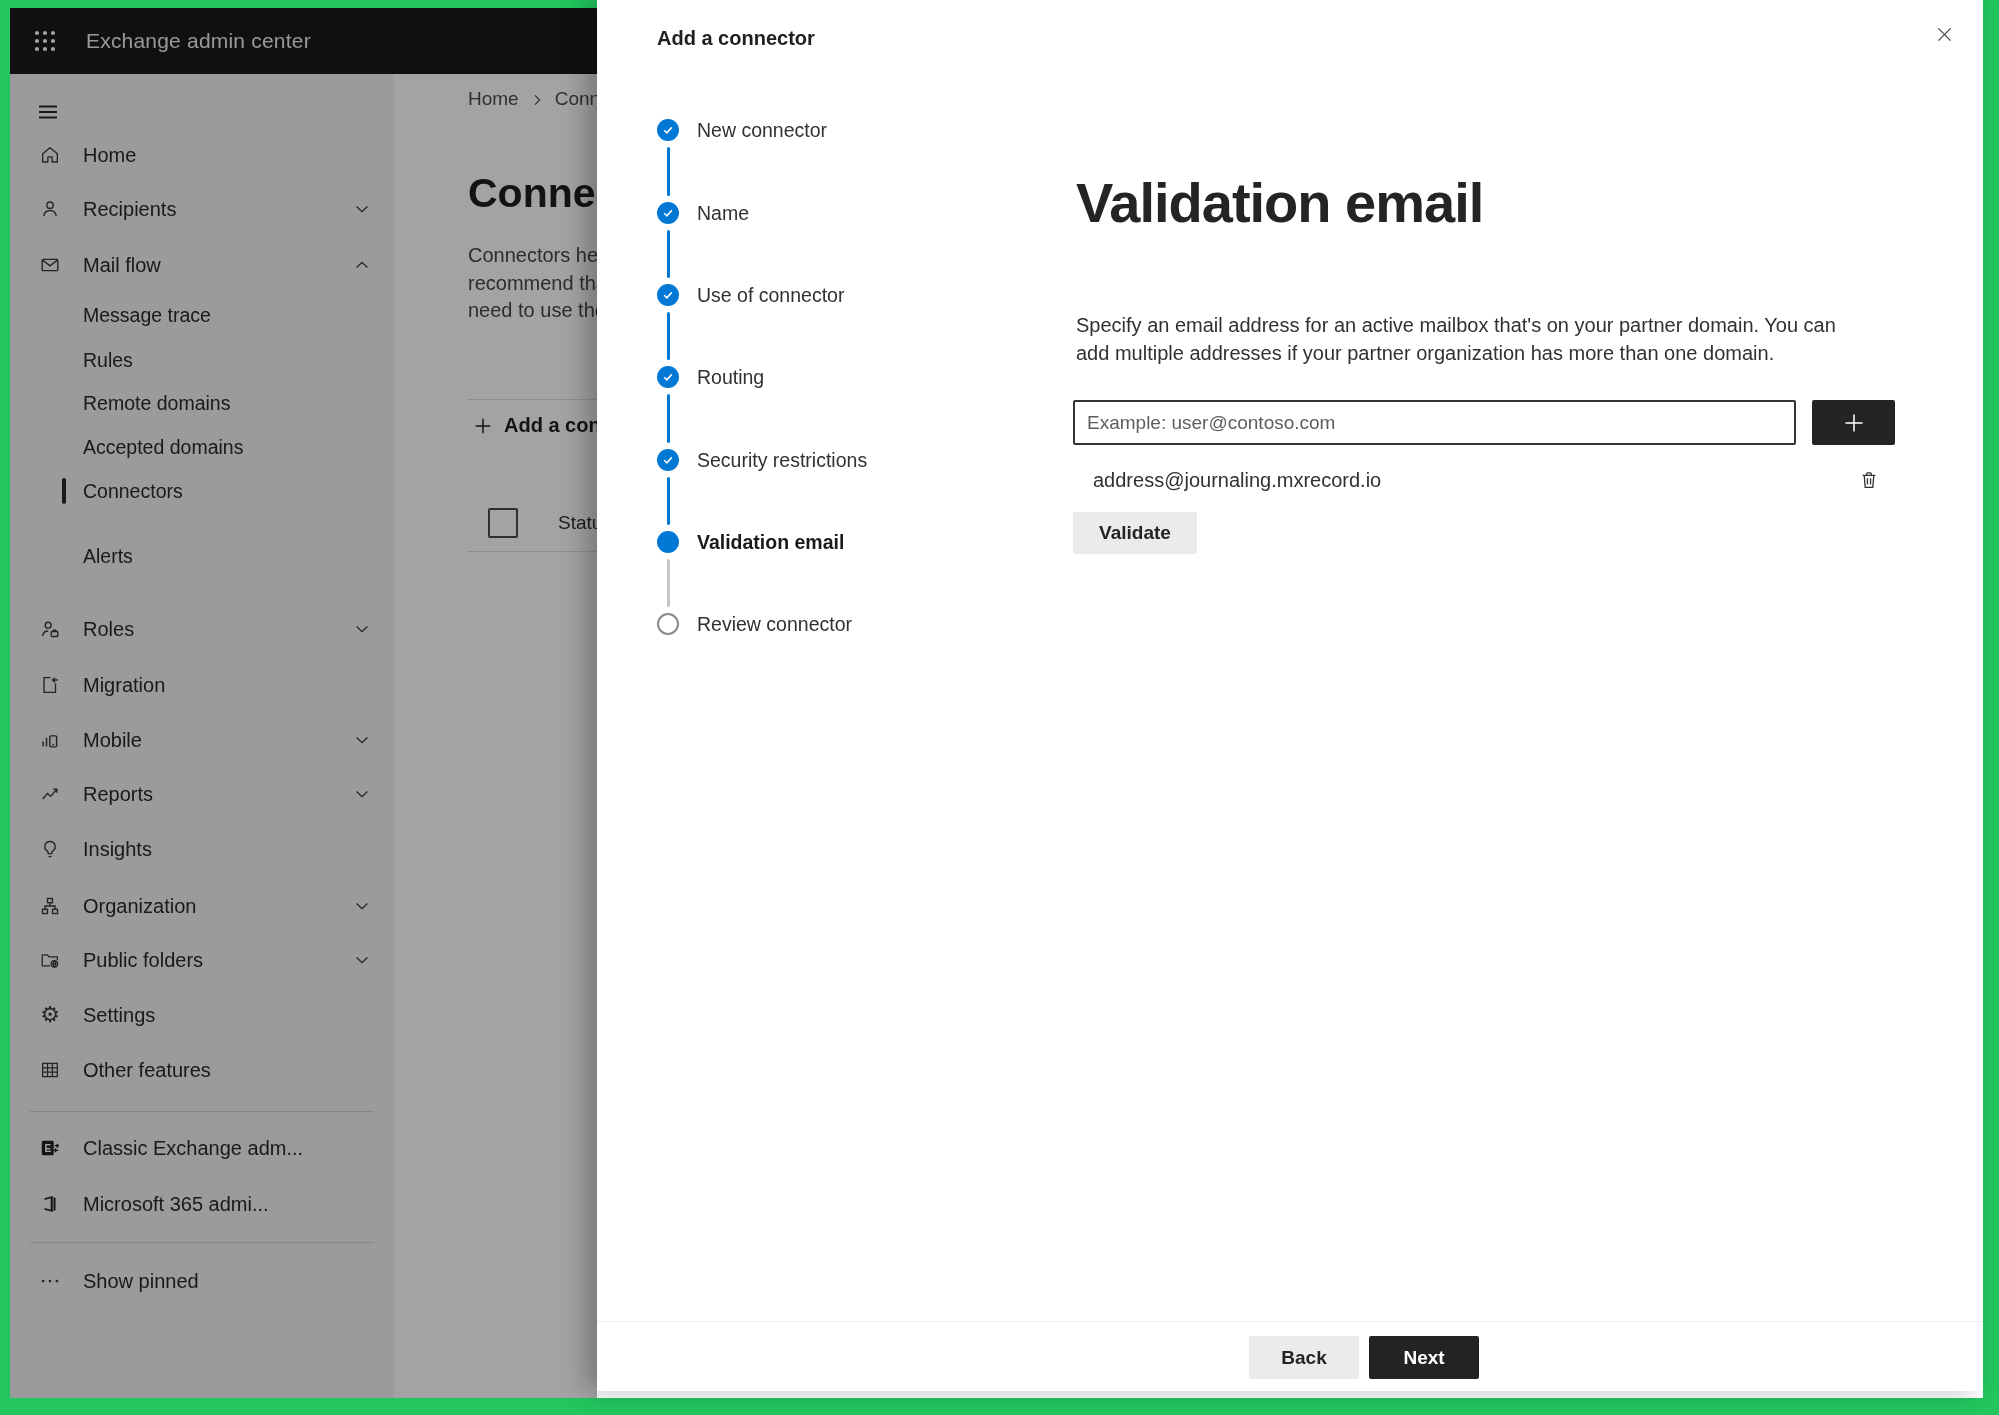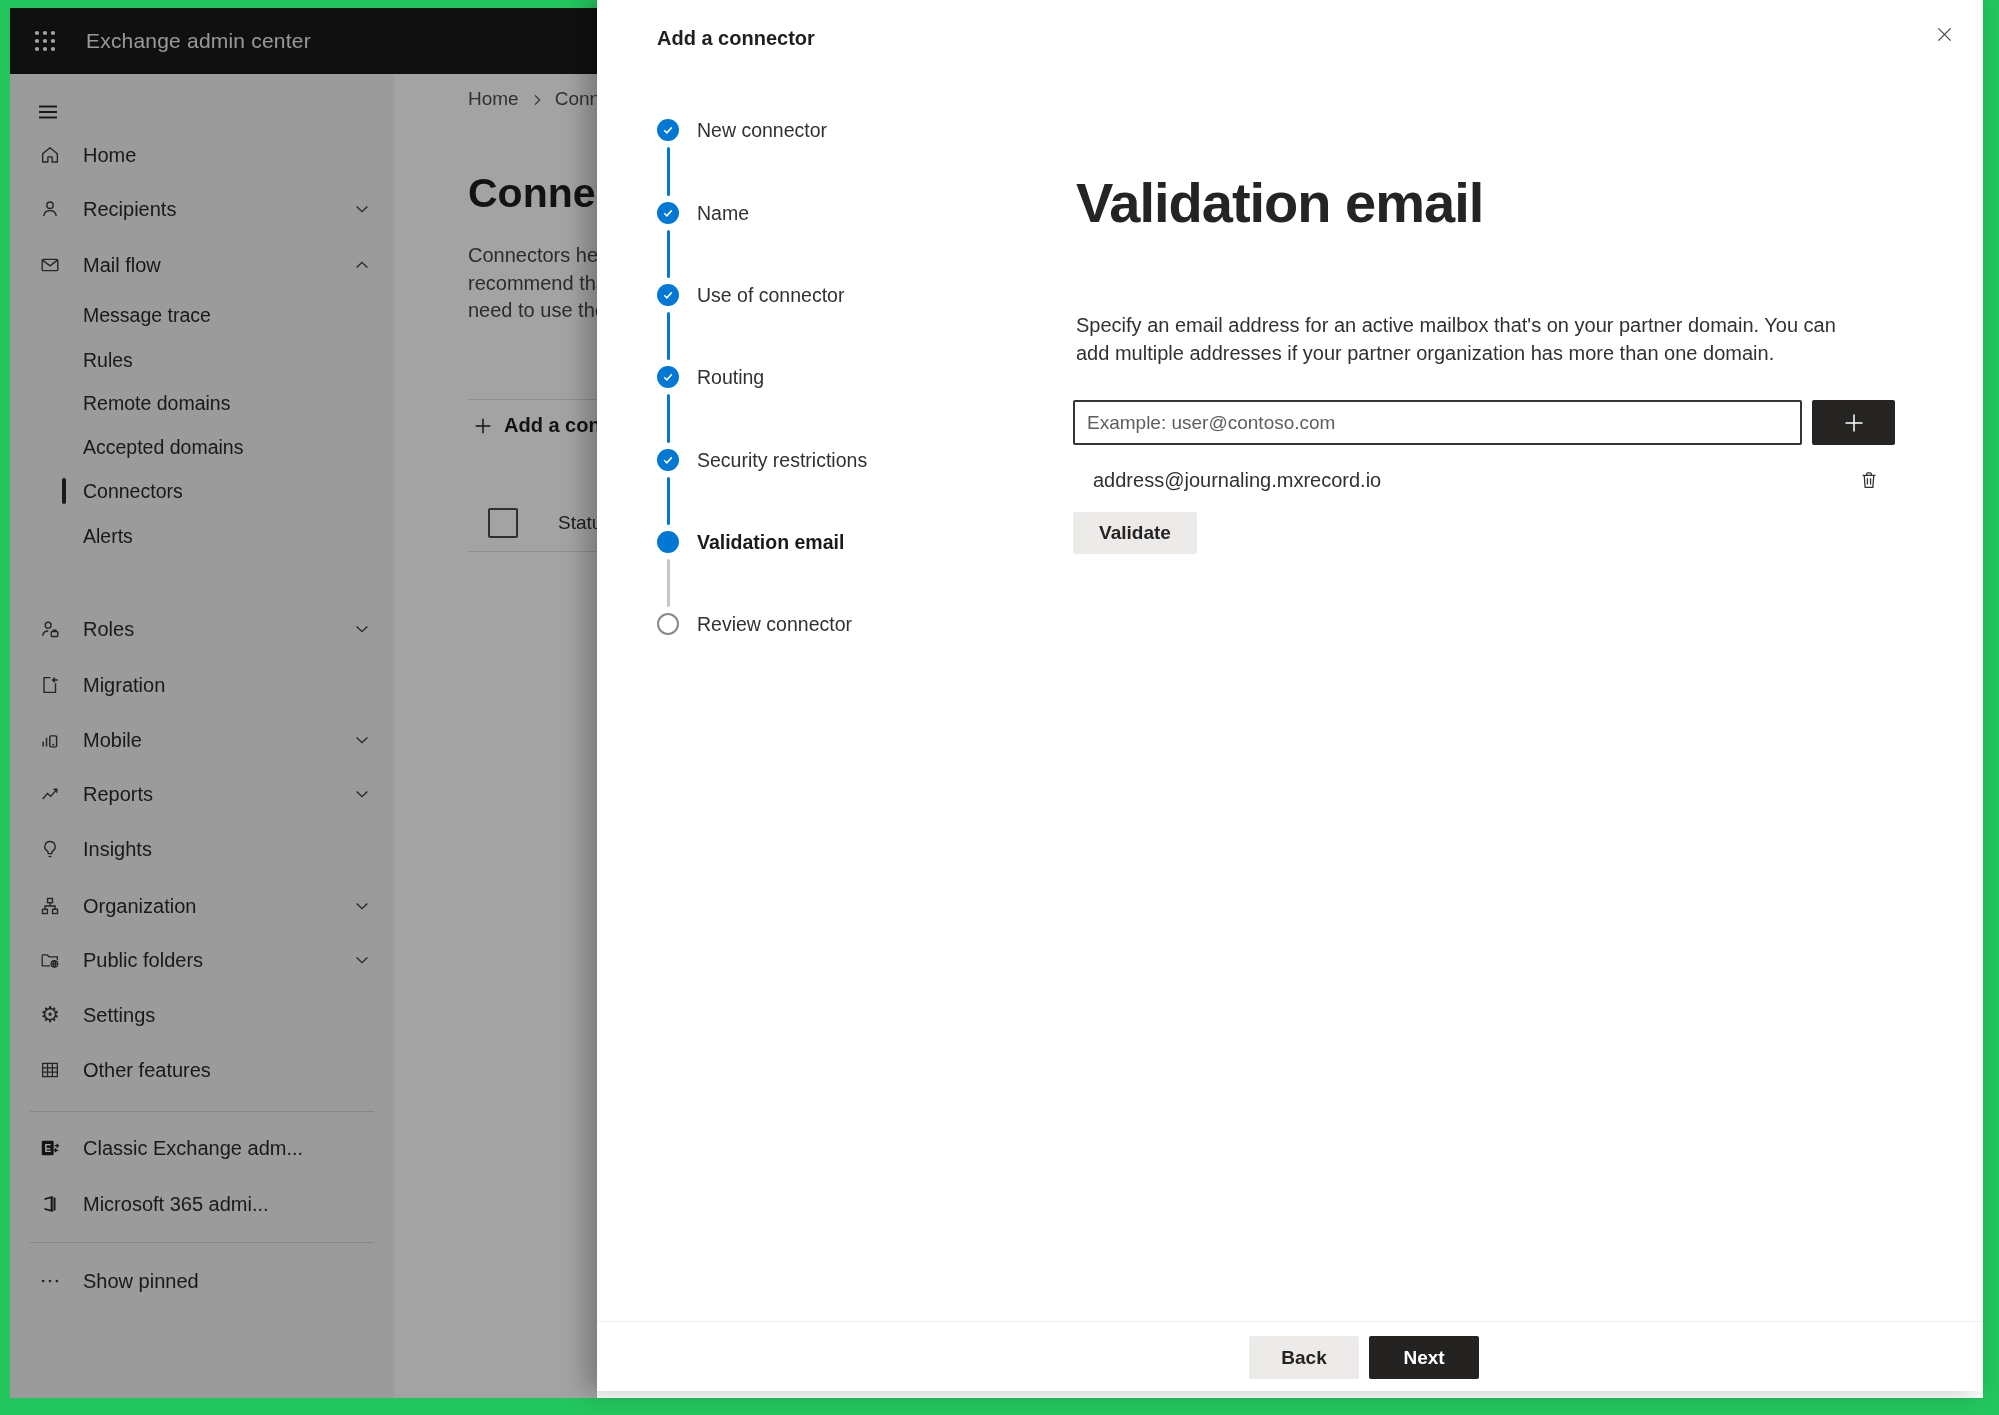--- a/index.html
+++ b/index.html
@@ -52,21 +52,21 @@
   .step.upcoming .dot{background:#fff;border:2px solid #8a8886;}
   .step .s-label{margin-left:100px;font-size:19.5px;color:#33312f;white-space:nowrap;}
   .step.current .s-label{font-weight:700;color:#1b1a19;}
   .seg{position:absolute;left:69.5px;width:3px;border-radius:2px;}
   .seg.blue{background:#0078d4;}
   .seg.gray{background:#c8c6c4;}
 
   .m-content{position:absolute;left:412px;top:78px;width:974px;height:1243px;background:#fff;}
   .v-heading{position:absolute;left:67px;top:92px;font-size:56px;font-weight:700;letter-spacing:-1px;color:#252423;white-space:nowrap;}
   .v-desc{position:absolute;left:67px;top:234px;width:790px;font-size:20px;line-height:27.5px;color:#33312f;}
-  .email-input{position:absolute;left:64px;top:322px;width:707px;height:41px;border:2px solid #343434;border-radius:2px;font-size:19px;color:#201f1e;padding:0 6px 0 12px;outline:none;font-family:"Liberation Sans","DejaVu Sans",sans-serif;}
+  .email-input{position:absolute;left:64px;top:322px;width:707px;height:41px;border:2px solid #343434;border-radius:2px;font-size:19px;color:#201f1e;padding:0 0 0 12px;outline:none;font-family:"Liberation Sans","DejaVu Sans",sans-serif;}
   .email-input::placeholder{color:#605e5c;opacity:1;}
   .plus-btn{position:absolute;left:803px;top:322px;width:83px;height:45px;background:#252423;border:none;border-radius:2px;display:flex;align-items:center;justify-content:center;cursor:pointer;}
   .addr-row{position:absolute;left:64px;top:381px;width:822px;height:42px;display:flex;align-items:center;}
   .addr-text{margin-left:20px;font-size:20px;color:#33312f;}
   .trash{position:absolute;right:10px;top:5px;width:32px;height:32px;display:flex;align-items:center;justify-content:center;cursor:pointer;}
   .validate-btn{position:absolute;left:64px;top:434px;width:124px;height:42px;background:#edebe9;border:none;border-radius:2px;font-size:19px;font-weight:600;color:#252423;cursor:pointer;font-family:inherit;}
 
   .m-footer{position:absolute;left:0;top:1321px;width:100%;height:69px;background:#fff;border-top:1px solid #f0efee;}
   .back-btn{position:absolute;left:652px;top:14px;width:110px;height:43px;background:#edebe9;border:none;border-radius:2px;font-size:19px;font-weight:600;color:#252423;cursor:pointer;font-family:inherit;}
   .next-btn{position:absolute;left:772px;top:14px;width:110px;height:43px;background:#242322;border:none;border-radius:2px;font-size:19px;font-weight:600;color:#fff;cursor:pointer;font-family:inherit;}
@@ -154,21 +154,21 @@
       <div class="nav-item sub" style="top:307px">
         <span class="nlabel">Remote domains</span>
       </div>
       <div class="nav-item sub" style="top:351px">
         <span class="nlabel">Accepted domains</span>
       </div>
       <div class="nav-item sub" style="top:395px">
         <span class="sel-bar" style="top:9px"></span>
         <span class="nlabel">Connectors</span>
       </div>
-      <div class="nav-item sub" style="top:440px">
+      <div class="nav-item sub" style="top:460px">
         <span class="nlabel">Alerts</span>
       </div>
 
       <div class="nav-item" style="top:533px">
         <span class="nico">
           <svg width="22" height="22" viewBox="0 0 24 24" fill="none" stroke="#3b3a39" stroke-width="1.5">
               <circle cx="10" cy="7.8" r="3.2"></circle>
               <path d="M4 19.5 C4.5 15.8 7 14.2 10 14.2"></path>
               <rect x="13.3" y="14.8" width="7.2" height="5.4" rx="0.8"></rect>
               <path d="M15.4 14.8 V13.4 H18.5 V14.8"></path>

